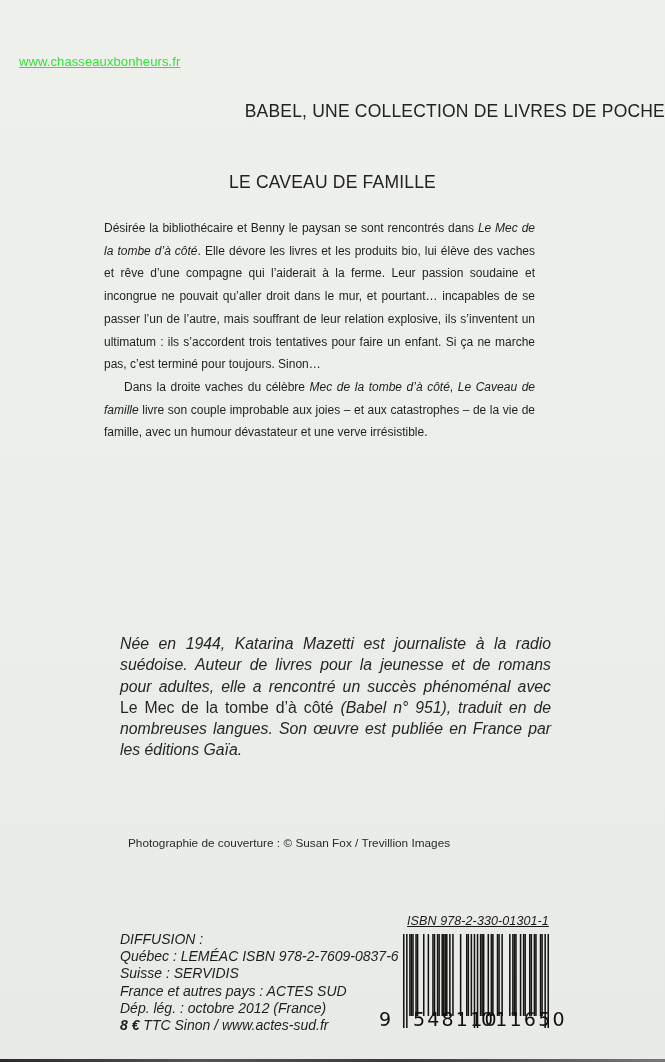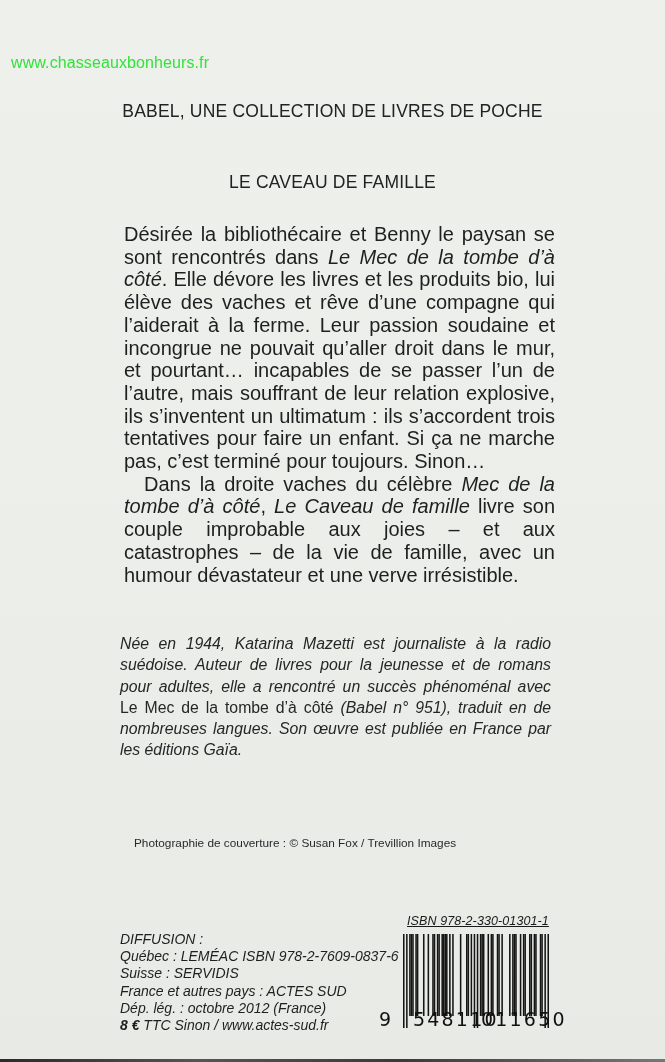--- a/index.html
+++ b/index.html
@@ -12,45 +12,45 @@
   }
   .page {
     position: absolute; left: 0; top: 0; width: 665px; height: 1062px;
     background: linear-gradient(180deg, #eef0ec 0%, #eceeea 50%, #e8eae5 100%);
   }
   .bottom-edge {
     position: absolute; left: 0; bottom: 0; width: 665px; height: 3px;
     background: linear-gradient(90deg, #2a2a2a, #555 30%, #3a3a3a 60%, #777 100%);
   }
   .watermark {
-    position: absolute; left: 11px; top: 54px;
-    font-size: 16px; color: #33e23a; letter-spacing: 0.1px;
+    position: absolute; left: 19px; top: 54px;
+    font-size: 13px; color: #33e23a; letter-spacing: 0.1px; text-decoration: underline;
   }
   .collection {
     position: absolute; left: 0; width: 665px; top: 101px;
-    text-align: center; font-size: 17.5px; letter-spacing: 0.2px; color: #222;
+    text-align: right; font-size: 17.5px; letter-spacing: 0.2px; color: #222;
   }
   .title {
     position: absolute; left: 0; width: 665px; top: 172px;
     text-align: center; font-size: 17.5px; letter-spacing: 0.2px; color: #222;
   }
   .blurb {
-    position: absolute; left: 124px; width: 431px; top: 217px;
-    font-size: 20px; line-height: 22.7px; text-align: justify; color: #1f1f1f; margin-top: 6px;
+    position: absolute; left: 104px; width: 431px; top: 217px;
+    font-size: 12px; line-height: 22.7px; text-align: justify; color: #1f1f1f;
   }
   .blurb p { margin: 0; }
   .blurb p + p { text-indent: 20px; }
   .bio {
     position: absolute; left: 120px; width: 431px; top: 593px;
     font-size: 15.8px; line-height: 21.3px; text-align: justify;
     font-style: italic; color: #262626; margin-top: 40px;
   }
   .bio .up { font-style: normal; }
   .credit {
-    position: absolute; left: 134px; top: 836px; font-size: 11.8px; color: #2a2a2a;
+    position: absolute; left: 128px; top: 836px; font-size: 11.8px; color: #2a2a2a;
   }
   .isbn-label {
     position: absolute; left: 407px; top: 914px; font-size: 12.5px;
     font-style: italic; color: #1a1a1a; letter-spacing: 0.1px; text-decoration: underline;
   }
   .diffusion {
     position: absolute; left: 120px; top: 931px; font-size: 14px;
     line-height: 17.2px; font-style: italic; color: #1f1f1f;
   }
   .diffusion div { white-space: nowrap; }

